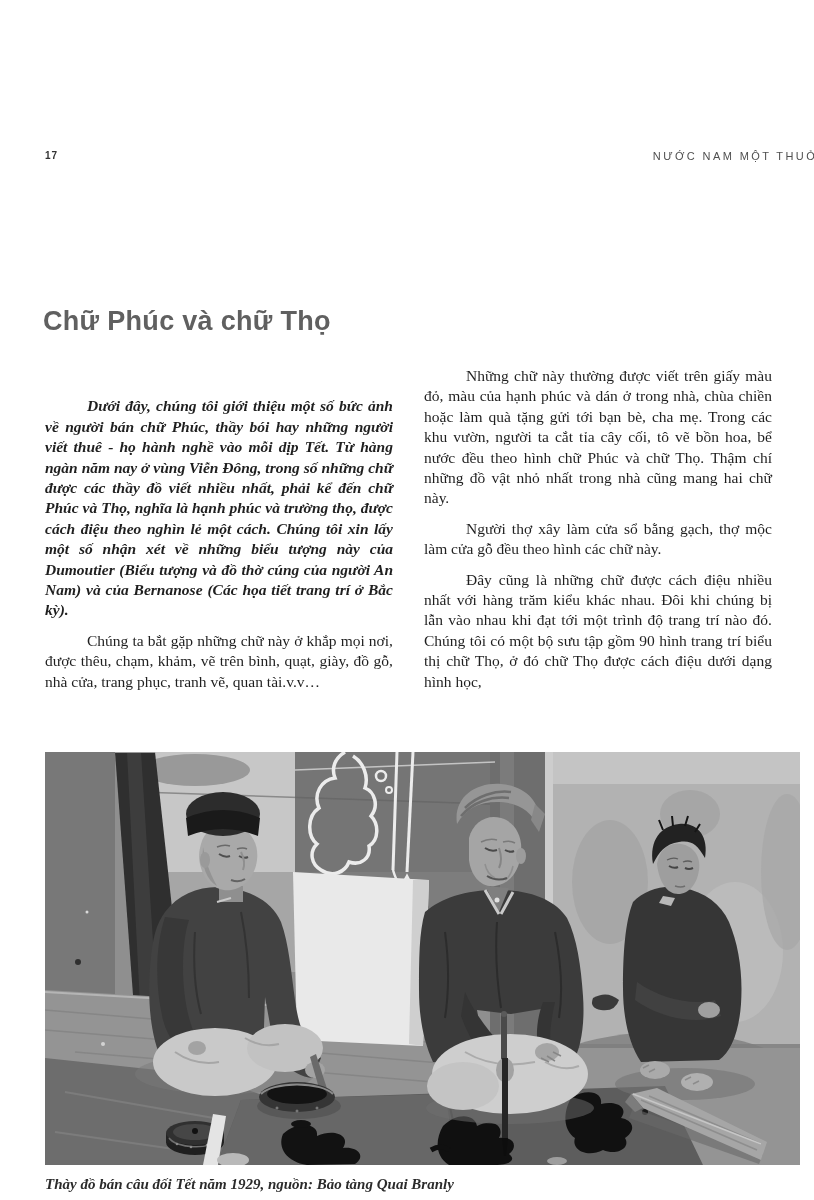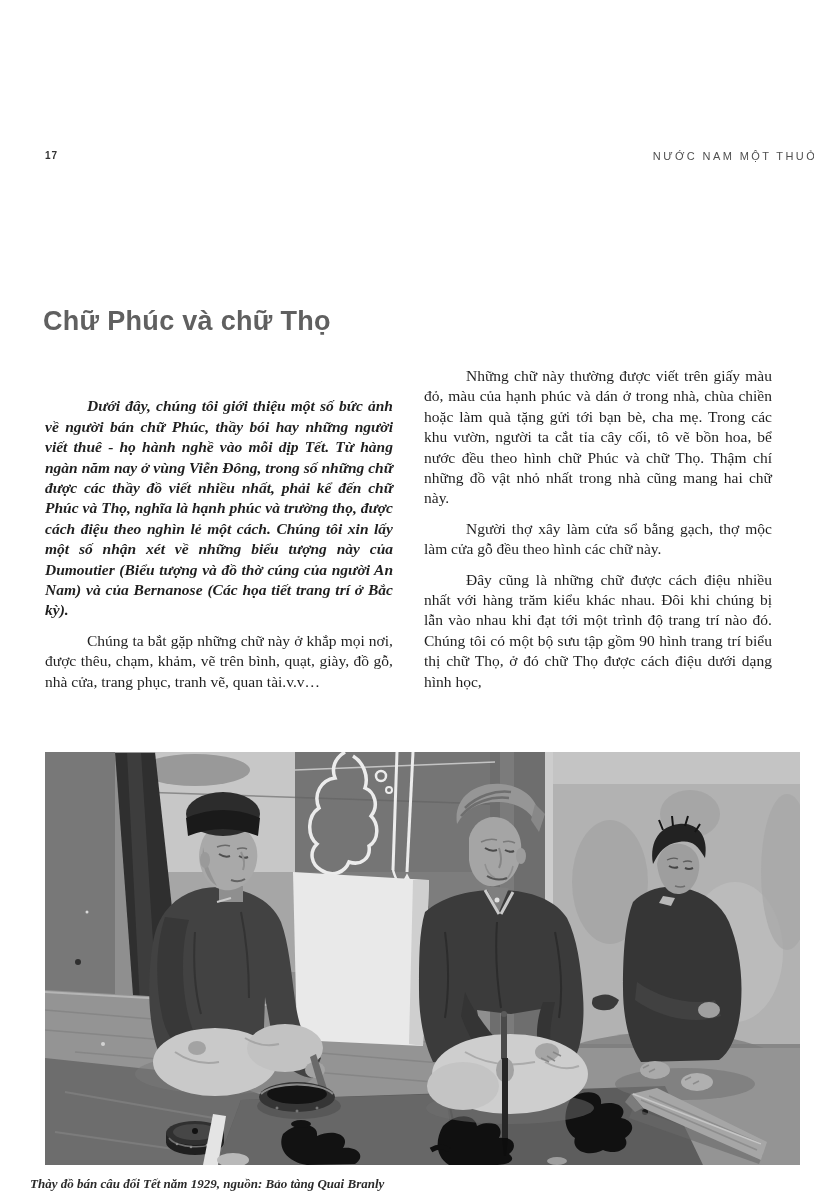--- a/index.html
+++ b/index.html
@@ -36,22 +36,22 @@
     font-size:15.5px;line-height:20.4px;
     text-align:justify;text-indent:42px;
     color:#1f1f1f;
   }
   .col p.lead{font-style:italic;font-weight:bold;}
   .photo-wrap{
     position:absolute;top:752px;left:45px;width:755px;height:413px;
     line-height:0;background:#8a8a8a;
   }
   .photo-caption{
-    position:absolute;top:1176px;left:30px;width:700px;
-    font-size:13px;font-style:italic;font-weight:bold;color:#2b2b2b;
+    position:absolute;top:1176px;left:45px;width:700px;
+    font-size:15px;font-style:italic;font-weight:bold;color:#2b2b2b;
   }
 </style>
 </head>
 <body>
 
 <div class="page">
 
   <div class="page-number">17</div>
   <div class="running-header">NƯỚC NAM MỘT THUỞ</div>
 

